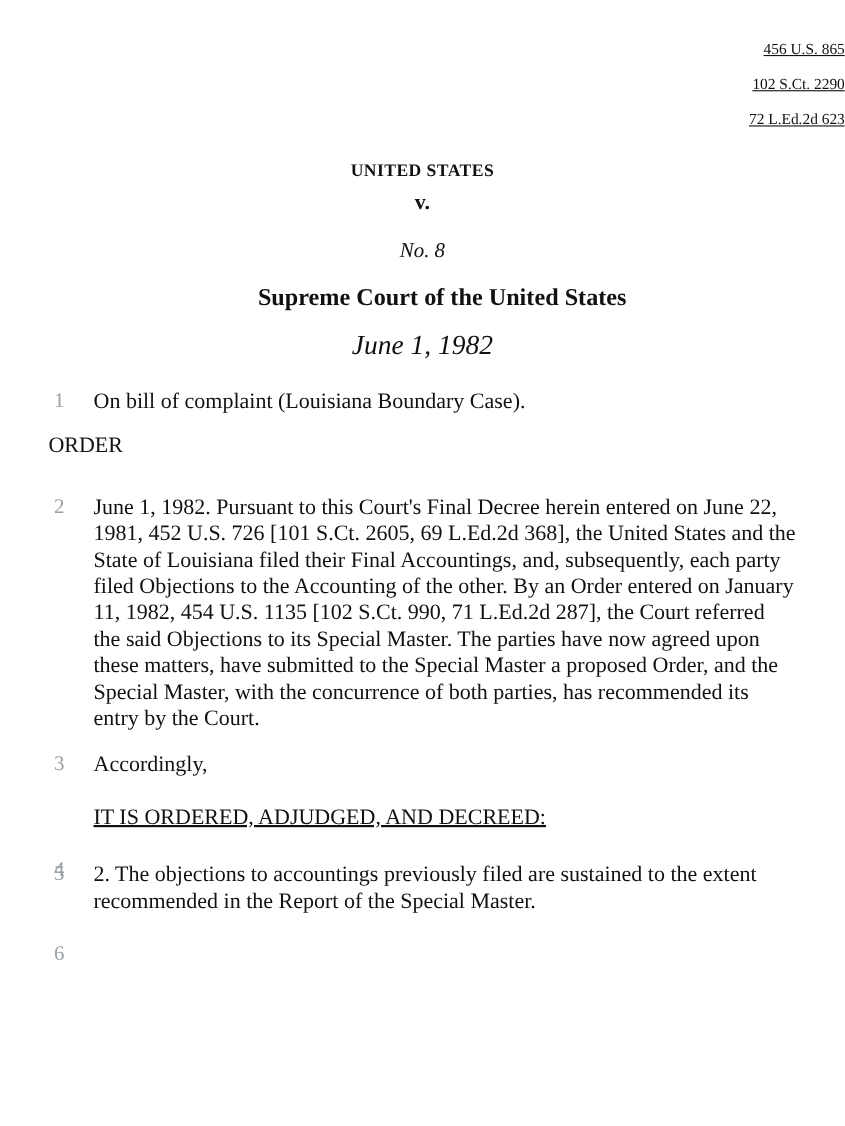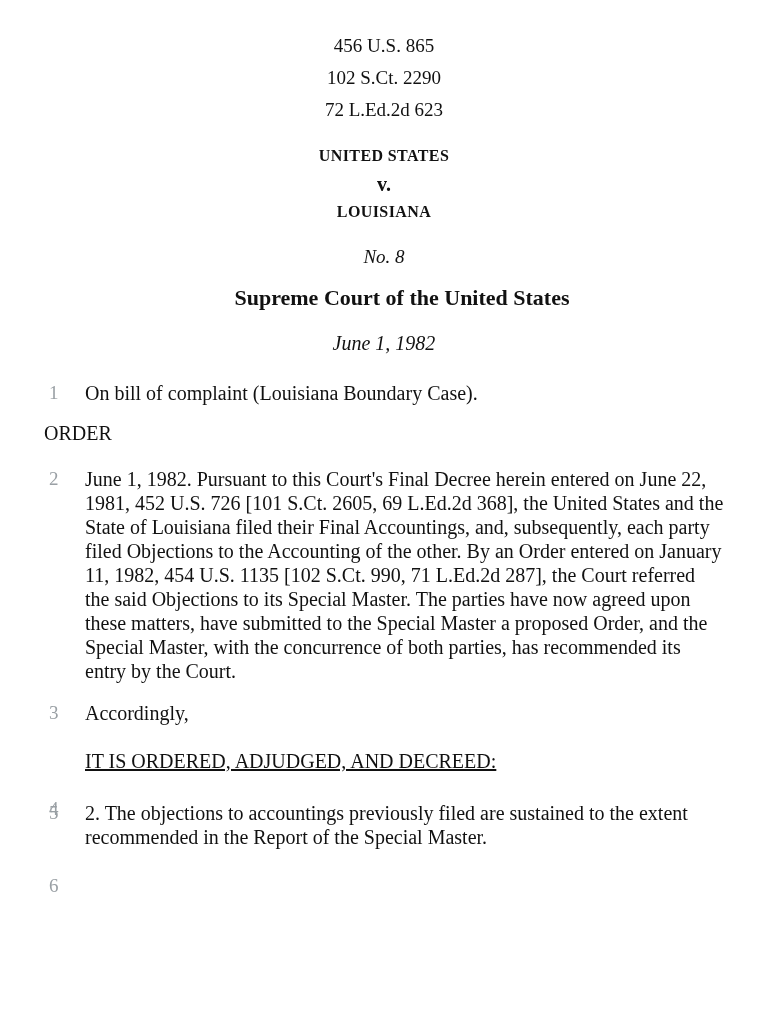--- a/index.html
+++ b/index.html
@@ -7,24 +7,25 @@
     width: 768px; height: 1024px;
     background: #ffffff;
     overflow: hidden;
     font-family: "Liberation Serif", serif;
     color: #111111;
   }
   .page { width: 768px; height: 1024px; padding-top: 34px; }
 
   
   .cite {
-    text-align: center;
-    font-size: 19px;
+    text-align: right;
+    font-size: 14px;
     line-height: 24px;
     margin-bottom: 8px;
+    text-decoration: underline;
   }
   .title-block {
     margin-top: 20px;
     text-align: center;
     font-weight: bold;
   }
   .title-party {
     font-size: 16px;
     line-height: 28px;
     letter-spacing: 0.4px;
@@ -45,21 +46,21 @@
     text-align: center;
     font-weight: bold;
     font-size: 22px;
     line-height: 28px;
     padding-left: 36px;
   }
   .doc-date {
     margin-top: 19px;
     text-align: center;
     font-style: italic;
-    font-size: 20px;
+    font-size: 25px;
     line-height: 24px;
   }
 
   
   .doc-body {
     margin: 26px 44px 0 44px;
     font-size: 20px;
     line-height: 24px;
   }
   .para {
@@ -70,41 +71,40 @@
   .para.flush { padding-left: 0; }
   .para-num {
     position: absolute;
     left: 5px;
     top: 0;
     font-size: 19px;
     color: #9aa0a5;
   }
   
   .doc-body .para:nth-child(1) { margin-bottom: 16px; }
-  .doc-body .para:nth-child(2) { margin-bottom: 22px; }
+  .doc-body .para:nth-child(2) { margin-bottom: 32px; }
   .doc-body .para:nth-child(3) { margin-bottom: 18px; }
   .doc-body .para:nth-child(4) { margin-bottom: 24px; }
   .doc-body .para:nth-child(5) { margin-bottom: 24px; text-decoration: underline; }
   .doc-body .para:nth-child(6) { margin-bottom: 28px; }
   .doc-body .para:nth-child(7) { margin-bottom: 25px; }
   .doc-body .para:nth-child(8) { margin-bottom: 0; }
 </style>
 </head>
 <body>
 
 <div class="page">
 
   <div class="cite">456 U.S. 865</div>
   <div class="cite">102 S.Ct. 2290</div>
   <div class="cite">72 L.Ed.2d 623</div>
 
   <div class="title-block">
     <div class="title-party">UNITED STATES</div>
     <div class="title-versus">v.</div>
-    <div class="title-party">LOUISIANA</div>
   </div>
 
   <div class="docket">No. 8</div>
 
   <div class="court">Supreme Court of the United States</div>
 
   <div class="doc-date">June 1, 1982</div>
 
   <div class="doc-body">
 

